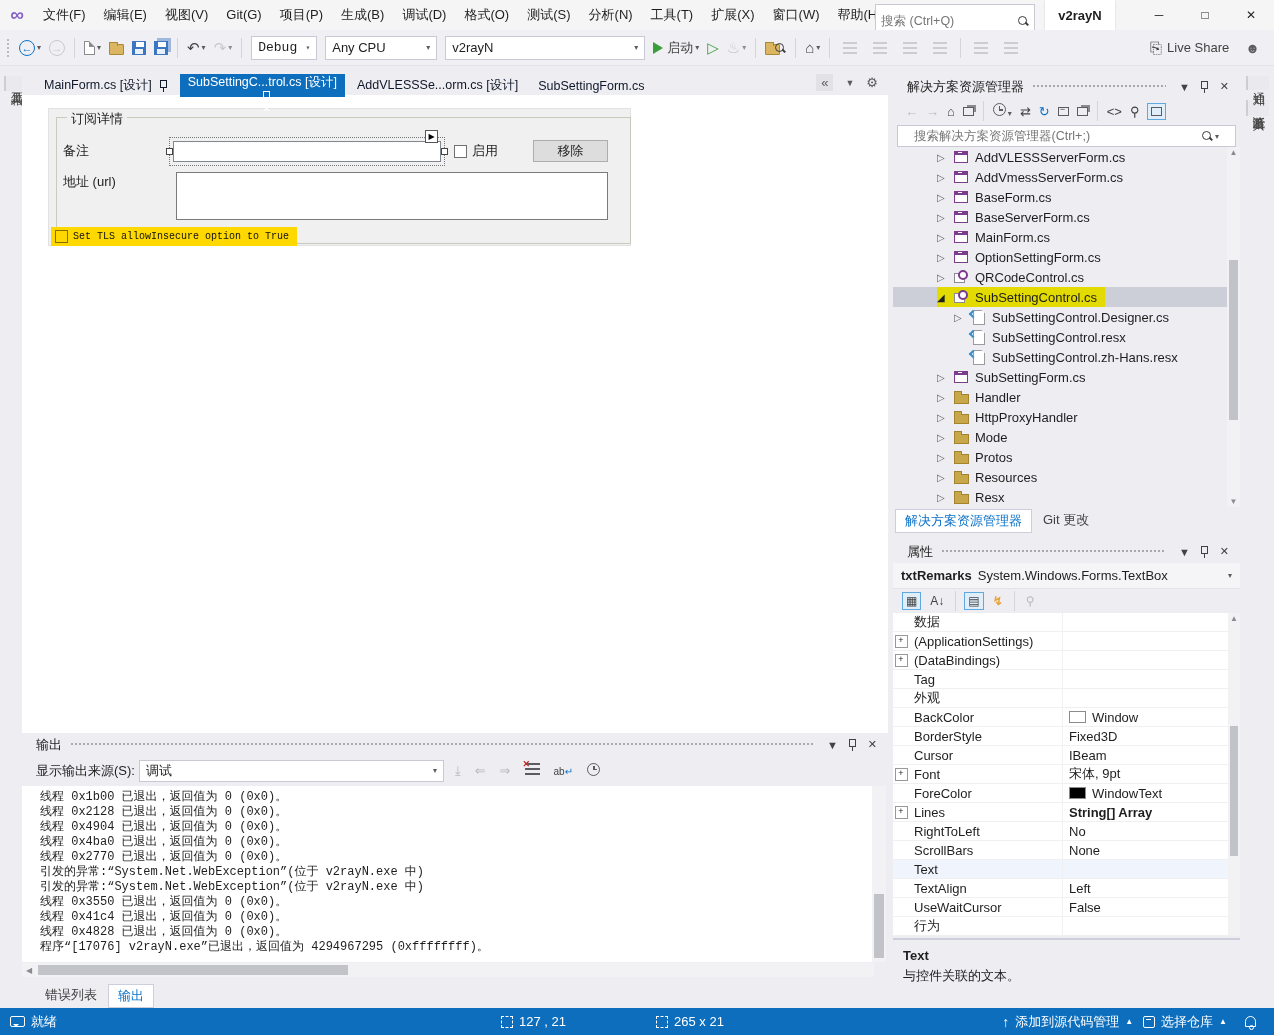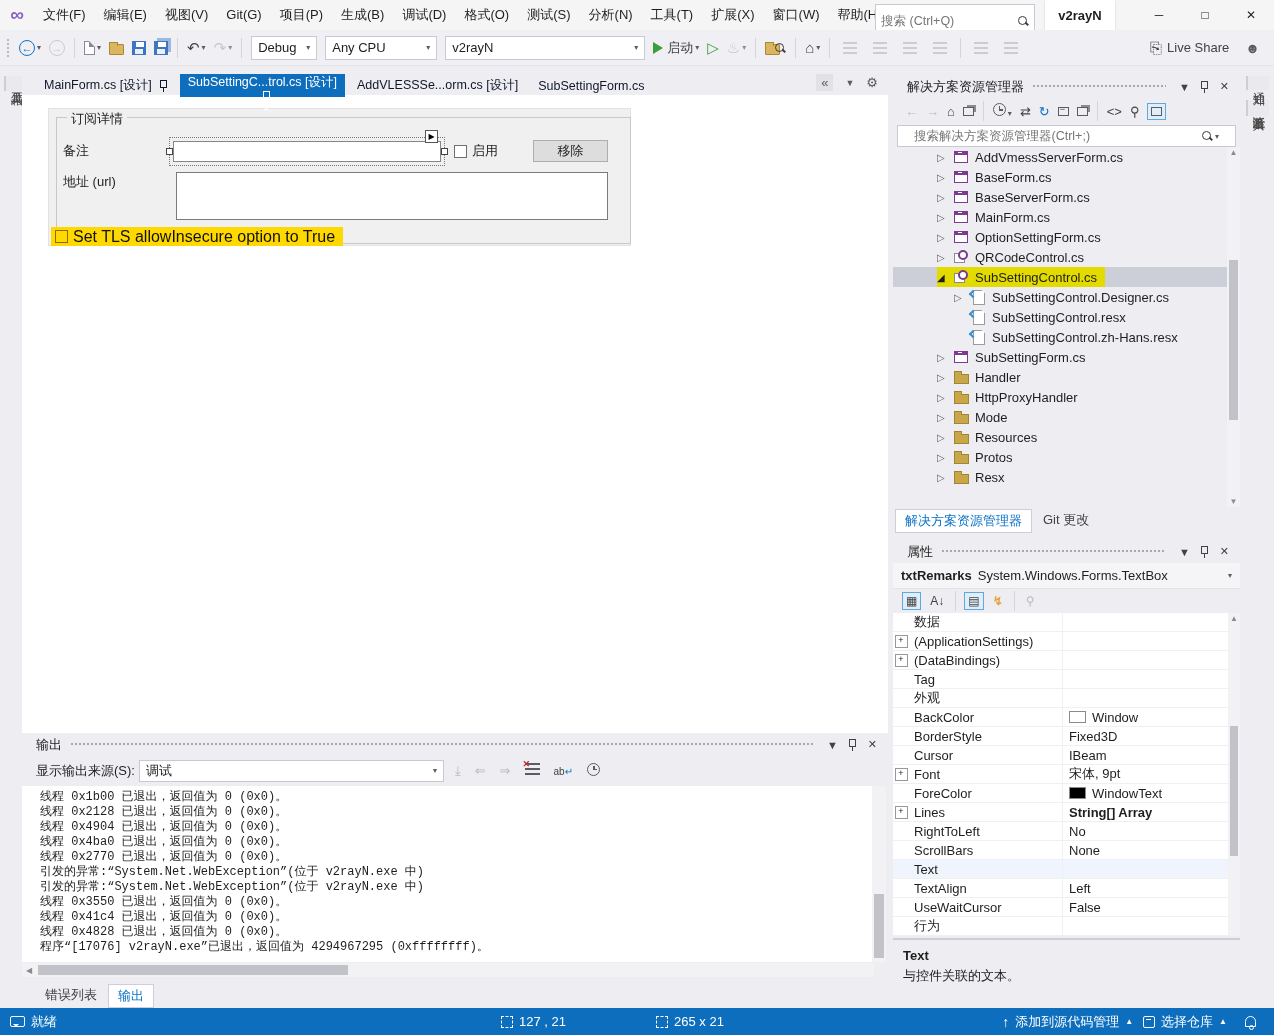--- a/index.html
+++ b/index.html
@@ -26,21 +26,21 @@
   .tb-btn { height:24px; display:flex; align-items:center; padding:0 3px; margin:0 1px; color:#424242; }
   .tb-btn.disabled { color:#B3B3B7; opacity:.65; }
   .glyph { font-size:15px; line-height:1; }
   .dd { font-size:8px; color:#5B5B61; margin-left:2px; }
   .circ { width:16px; height:16px; border-radius:50%; display:flex; align-items:center; justify-content:center; font-size:11px; }
   .circ.back { color:#0B72C8; border:1.5px solid #0B72C8; }
   .circ.fwd  { color:#B5B5BA; border:1.5px solid #B5B5BA; }
   .combo { height:24px; background:#fff; border:1px solid #C8CAD3; display:flex; align-items:center; padding:0 6px; margin:0 4px; }
   .combo .cval { flex:1; }
   .combo .dd { margin-left:8px; }
-  #combo-config { width:66px; }
+  #combo-config { width:66px;font-family:Liberation Mono, monospace; }
   #combo-platform { width:112px; }
   #combo-project { width:200px; }
   .play-solid { width:0; height:0; border-top:6px solid transparent; border-bottom:6px solid transparent; border-left:10px solid #3A9E3A; display:inline-block; margin-right:4px; }
   .play-outline { color:#3A9E3A; font-size:15px; }
   .ico-floppy { width:14px; height:14px; background:#3C76C2; position:relative; display:inline-block; }
   .ico-floppy::before { content:""; position:absolute; left:3px; top:0; width:8px; height:5px; background:#fff; border:1px solid #3C76C2; }
   .ico-floppy::after { content:""; position:absolute; left:3px; bottom:1px; width:8px; height:5px; background:#E8F0FA; }
   .ico-floppy2 { box-shadow:3px -3px 0 0 #9DB8DC; }
   .ico-folder-tb { width:15px; height:11px; background:#DCB560; border:1px solid #A98836; border-radius:1px; position:relative; display:inline-block; margin-top:3px; }
   .ico-folder-tb::before { content:""; position:absolute; left:-1px; top:-3px; width:7px; height:3px; background:#DCB560; border:1px solid #A98836; border-bottom:none; }
@@ -88,21 +88,21 @@
   .handle { position:absolute; width:7px; height:7px; background:#fff; border:1px solid #444; }
   #h-left { left:-4px; top:10px; }
   #h-right { right:-4px; top:10px; }
   #smart-tag { position:absolute; right:6px; top:-8px; width:13px; height:13px; background:#fff; border:1px solid #555; font-size:8px; line-height:11px; text-align:center; color:#000; }
   #chk-enable { position:absolute; left:405px; top:33px; display:flex; align-items:center; }
   .cbox { width:13px; height:13px; background:#fff; border:1px solid #707070; display:inline-block; margin-right:5px; }
   #btn-remove { position:absolute; left:484px; top:31px; width:75px; height:22px; background:#DDDDDD; border:1px solid #ADADAD; text-align:center; line-height:20px; }
   #txt-url { position:absolute; left:127px; top:63px; width:432px; height:48px; background:#fff; border:1px solid #7A7A7A; }
   #chk-tls { position:absolute; left:2px; top:118px; height:19px; background:#FFD800; display:flex; align-items:center; padding:0 8px 0 4px; }
   #chk-tls .cbox { background:transparent; border-color:#8A6D00; }
-  #chk-tls .tlstext { font-family:Liberation Sans, sans-serif; font-size:16px; color:#111; }
+  #chk-tls .tlstext { font-family:Liberation Mono, monospace; font-size:10px; color:#111; }
 
   
   #output-panel { position:absolute; left:0; top:667px; width:866px; height:251px; background:#EEEEF2; }
   .panel-header { height:23px; display:flex; align-items:center; padding:0 6px 0 14px; color:#1E1E1E; }
   .dotfill { flex:1; height:5px; margin:0 8px; background-image:radial-gradient(#A7A9AC 1px, transparent 1.2px); background-size:4px 4px; }
   .ph-ico { margin:0 5px; color:#424242; font-size:11px; }
   .pin-ico { display:inline-block; width:8px; margin:0 6px; color:#424242; }
   .pin-ico::before { content:""; display:block; width:5px; height:6px; border:1px solid currentColor; margin:0 auto; }
   .pin-ico::after { content:""; display:block; width:1px; height:4px; background:currentColor; margin:0 auto; }
   #output-toolbar { height:29px; display:flex; align-items:center; padding-left:14px; }
@@ -475,20 +475,27 @@
         <span class="seico">&lt;&gt;</span>
         <span class="seico">⚲</span>
         <span class="seico boxed"><span class="minisq"></span></span>
       </div>
       <div id="se-search">
         <span class="ph">搜索解决方案资源管理器(Ctrl+;)</span>
         <span class="mag"></span>
         <span class="dd">▾</span>
       </div>
       <div id="se-tree">
+        <div class="trow icon-form exp-c lvl-0">
+            <span class="tmarker">
+              <span class="texp"></span>
+              <span class="tico"></span>
+              <span class="tlabel">AddVLESSServerForm.cs</span>
+            </span>
+          </div>
           <div class="trow icon-form exp-c lvl-0">
             <span class="tmarker">
               <span class="texp"></span>
               <span class="tico"></span>
               <span class="tlabel">AddVmessServerForm.cs</span>
             </span>
           </div>
           <div class="trow icon-form exp-c lvl-0">
             <span class="tmarker">
               <span class="texp"></span>
@@ -577,28 +584,28 @@
             <span class="tmarker">
               <span class="texp"></span>
               <span class="tico"></span>
               <span class="tlabel">Mode</span>
             </span>
           </div>
           <div class="trow icon-folder exp-c lvl-0">
             <span class="tmarker">
               <span class="texp"></span>
               <span class="tico"></span>
+              <span class="tlabel">Protos</span>
+            </span>
+          </div>
+          <div class="trow icon-folder exp-c lvl-0">
+            <span class="tmarker">
+              <span class="texp"></span>
+              <span class="tico"></span>
               <span class="tlabel">Resources</span>
-            </span>
-          </div>
-          <div class="trow icon-folder exp-c lvl-0">
-            <span class="tmarker">
-              <span class="texp"></span>
-              <span class="tico"></span>
-              <span class="tlabel">Protos</span>
             </span>
           </div>
           <div class="trow icon-folder exp-c lvl-0">
             <span class="tmarker">
               <span class="texp"></span>
               <span class="tico"></span>
               <span class="tlabel">Resx</span>
             </span>
           </div>
       </div>

